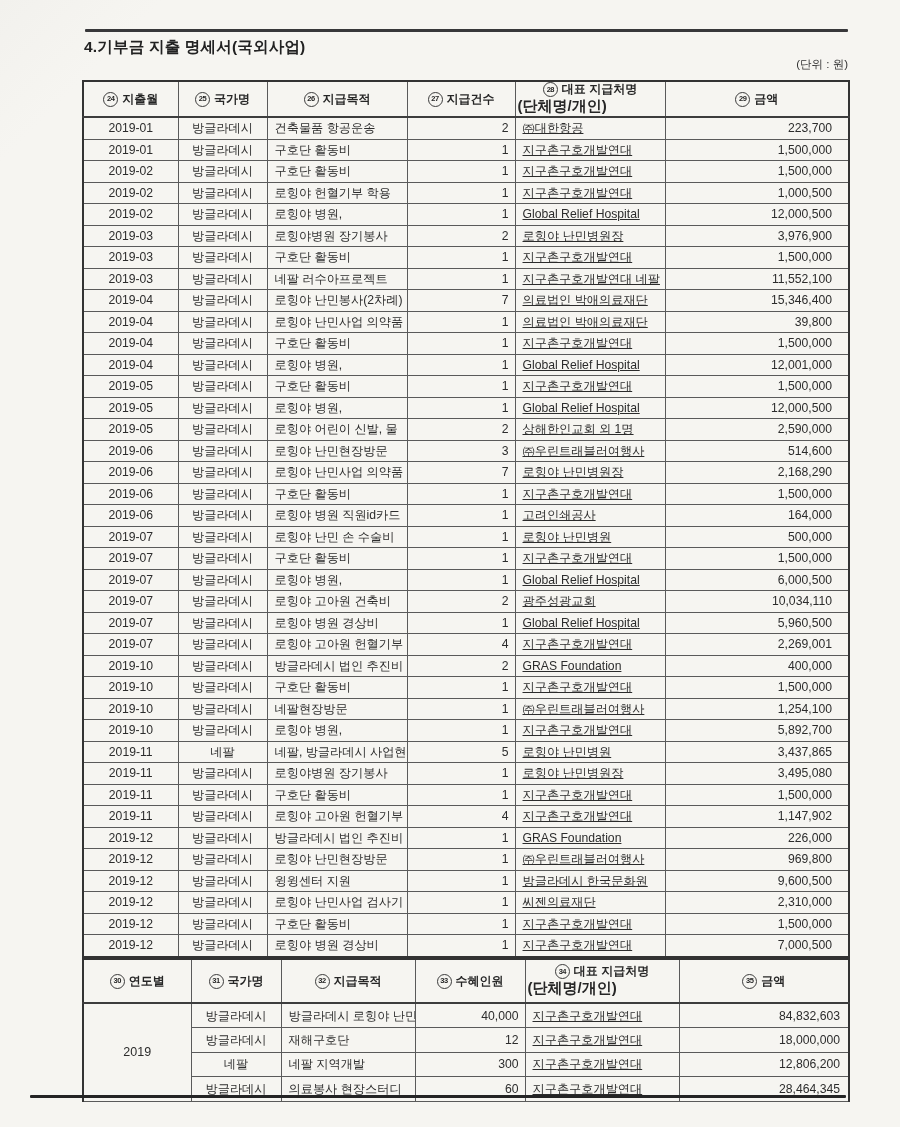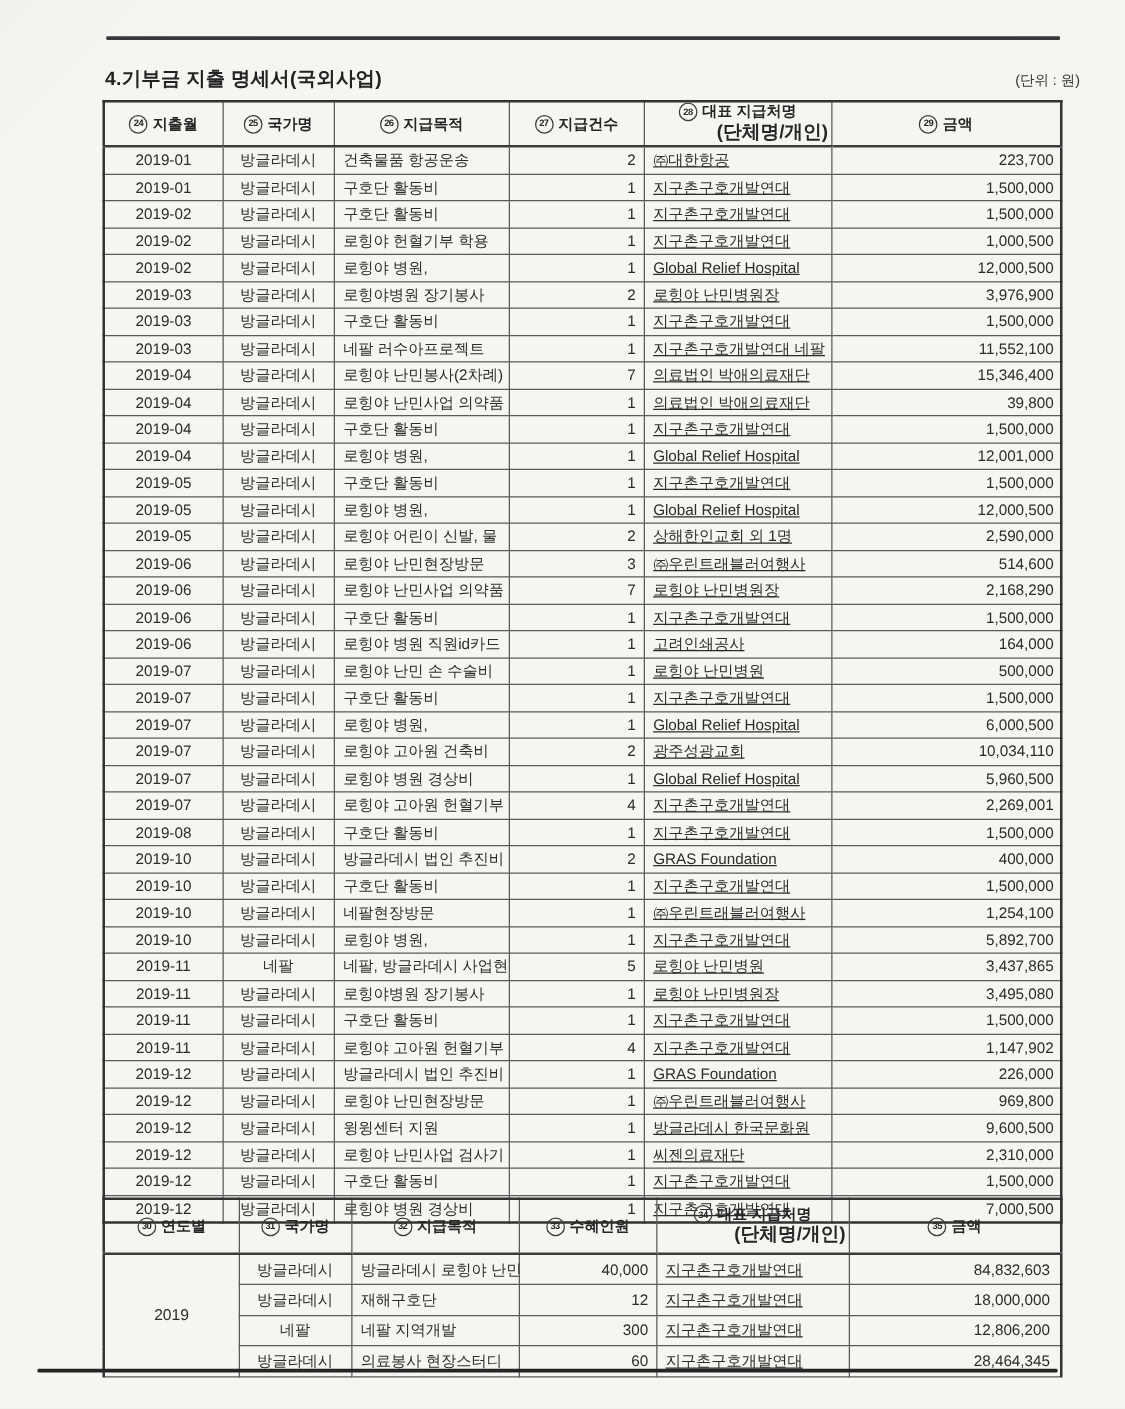--- a/index.html
+++ b/index.html
@@ -14,55 +14,55 @@
     background:linear-gradient(135deg,#f2f1ed 0%,#f6f5f1 8%,#f6f5f1 100%);
     color:#2e2e2e;
   }
   
   #top-rule{
     position:absolute;left:85px;top:29px;width:763px;height:3px;
     background:#38383a;border-radius:1px;
   }
   #page-title{
     position:absolute;left:84px;top:37px;
-    font-size:15.5px;font-weight:bold;color:#222;letter-spacing:0.2px;margin-top:16px;
+    font-size:15.5px;font-weight:bold;color:#222;letter-spacing:0.2px;
   }
   #unit-label{
-    position:absolute;right:36px;top:57px;
+    position:absolute;right:52px;top:57px;
     font-size:11.5px;color:#333;
   }
   table{
     position:absolute;left:82px;
     width:766px;border-collapse:collapse;table-layout:fixed;
     background:transparent;
   }
   #monthly-table{top:80px;}
   #yearly-table{top:958px;border-bottom:none;}
   table{border:2px solid #333;}
   th,td{
     border:1px solid #5a5a5a;
     padding:0 2px;
     white-space:nowrap;overflow:hidden;
   }
   thead th{
     height:34px;font-size:12px;font-weight:600;color:#262626;
-    text-align:right;vertical-align:middle;line-height:1.25;
+    text-align:left;vertical-align:middle;line-height:1.25;
     border-bottom:2px solid #3d3d3d;
   }
   #yearly-table thead th{height:42px;}
   tbody td{
     height:20.5px;font-size:12.2px;color:#2c2c2c;vertical-align:middle;line-height:1;
   }
   #yearly-table tbody td{height:23.4px;}
   
   td.c0,td.c1{text-align:center;}
   td.c2{text-align:left;padding-left:7px;margin-left:11px;}
   td.c3{text-align:right;padding-right:6px;}
   td.c4{text-align:left;padding-left:7px;text-decoration:underline;}
-  td.c5{text-align:right;padding-right:5px;}
+  td.c5{text-align:right;padding-right:16px;}
   #yearly-table td.c5{padding-right:8px;}
   #yearly-table td.c0{font-size:12.5px;}
   .circle-num{
     display:inline-flex;align-items:center;justify-content:center;
     width:13px;height:13px;border:1px solid #3c3c3c;border-radius:50%;
     font-size:7.5px;font-weight:600;letter-spacing:-0.5px;
     margin-right:4px;vertical-align:-2px;color:#262626;flex:0 0 auto;
   }
   .hdr-line{display:flex;align-items:center;justify-content:center;}
   .hdr-sub{font-size:15px;font-weight:600;}
@@ -327,28 +327,20 @@
         </tr>
         <tr>
           <td class="c0">2019-07</td>
           <td class="c1">방글라데시</td>
           <td class="c2">로힝야 고아원 헌혈기부</td>
           <td class="c3">4</td>
           <td class="c4">지구촌구호개발연대</td>
           <td class="c5">2,269,001</td>
         </tr>
         <tr>
-          <td class="c0">2019-08</td>
-          <td class="c1">방글라데시</td>
-          <td class="c2">구호단 활동비</td>
-          <td class="c3">1</td>
-          <td class="c4">지구촌구호개발연대</td>
-          <td class="c5">1,500,000</td>
-        </tr>
-        <tr>
           <td class="c0">2019-10</td>
           <td class="c1">방글라데시</td>
           <td class="c2">방글라데시 법인 추진비</td>
           <td class="c3">2</td>
           <td class="c4">GRAS Foundation</td>
           <td class="c5">400,000</td>
         </tr>
         <tr>
           <td class="c0">2019-10</td>
           <td class="c1">방글라데시</td>

